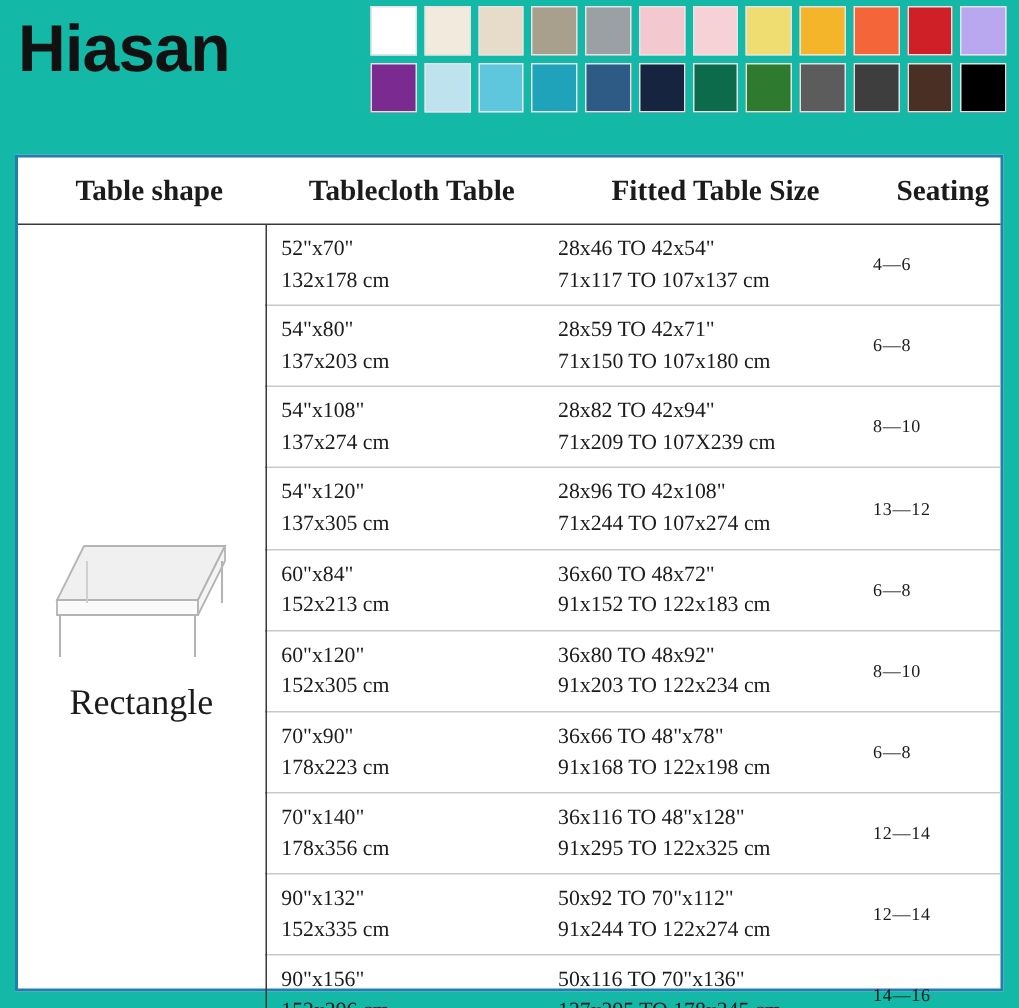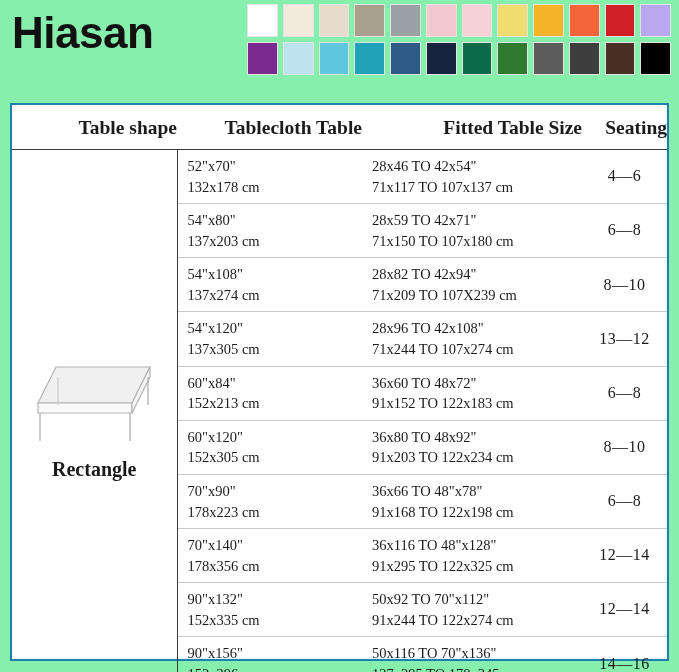--- a/index.html
+++ b/index.html
@@ -5,21 +5,21 @@
   * { box-sizing: border-box; }
   html, body {
     margin: 0; padding: 0;
     width: 679px; height: 672px;
     background: #ffffff;
     font-family: "Liberation Serif", serif;
   }
   #page {
     position: relative;
     width: 679px; height: 672px;
-    background: #86efac;
+    background: #14b8a6;
     overflow: hidden;
   }
   
   #header {
     position: absolute;
     left: 0; top: 0;
     width: 679px; height: 96px;
   }
   #brand {
     position: absolute;
@@ -60,54 +60,53 @@
   table.sizes col.c-shape { width: 165px; }
   table.sizes col.c-cloth { width: 185px; }
   table.sizes col.c-fit   { width: 220px; }
   table.sizes col.c-seat  { width: 85px; }
 
   thead th {
     font-family: "Liberation Serif", serif;
     font-weight: bold;
     font-size: 19.5px;
     color: #1b1b1b;
-    text-align: right;
+    text-align: center;
     padding: 12px 0 10px 10px;
     border-bottom: 1px solid #3a3a3a;
     vertical-align: middle;
   }
   thead th.th-seat { padding-left: 8px; }
 
   tbody td {
     font-family: "Liberation Serif", serif;
     font-size: 14.5px;
     color: #1b1b1b;
     padding: 6px 0 6px 10px;
     border-bottom: 1px solid #c9c9c9;
     vertical-align: middle;
     line-height: 1.42;
   }
   tbody tr:last-child td { border-bottom: none; }
   tbody td.cell-seat {
-    font-size: 16px;
-    text-align: center;
+    font-size: 12px;
     padding-left: 0;
     letter-spacing: 0.5px;
   }
   td.shape-cell {
     border-bottom: none;
     border-right: 1px solid #3a3a3a;
     text-align: center;
     vertical-align: middle;
     padding: 0;
   }
   #shape-label {
     font-family: "Liberation Serif", serif;
-    font-weight: bold;
-    font-size: 20px;
+    font-weight: normal;
+    font-size: 24px;
     color: #1b1b1b;
     margin-top: 6px;
   }
   #shape-art { display: block; margin: 0 auto; }
   .lines span { display: block; }
 </style>
 </head>
 <body>
 
 <div id="page">

